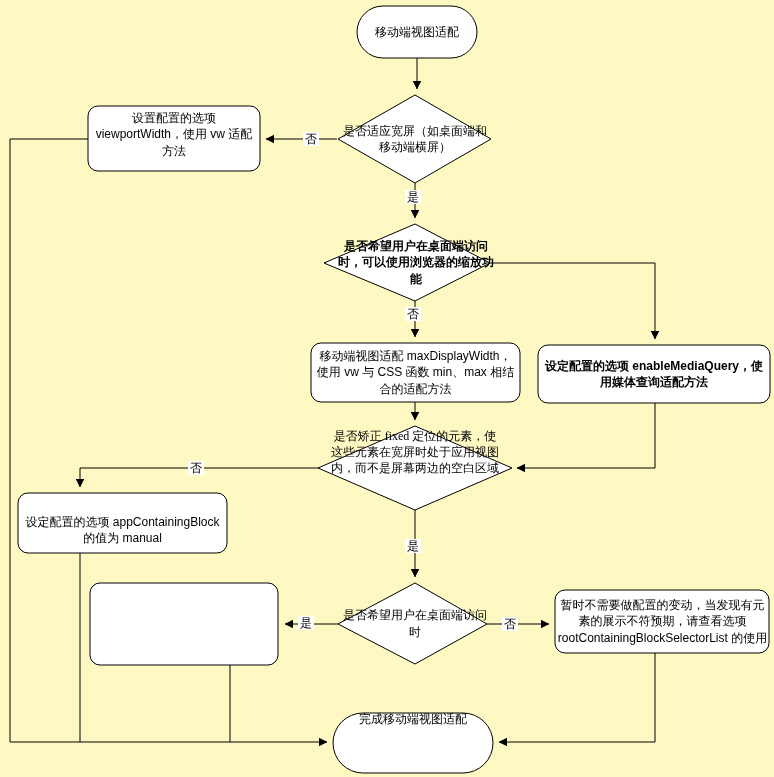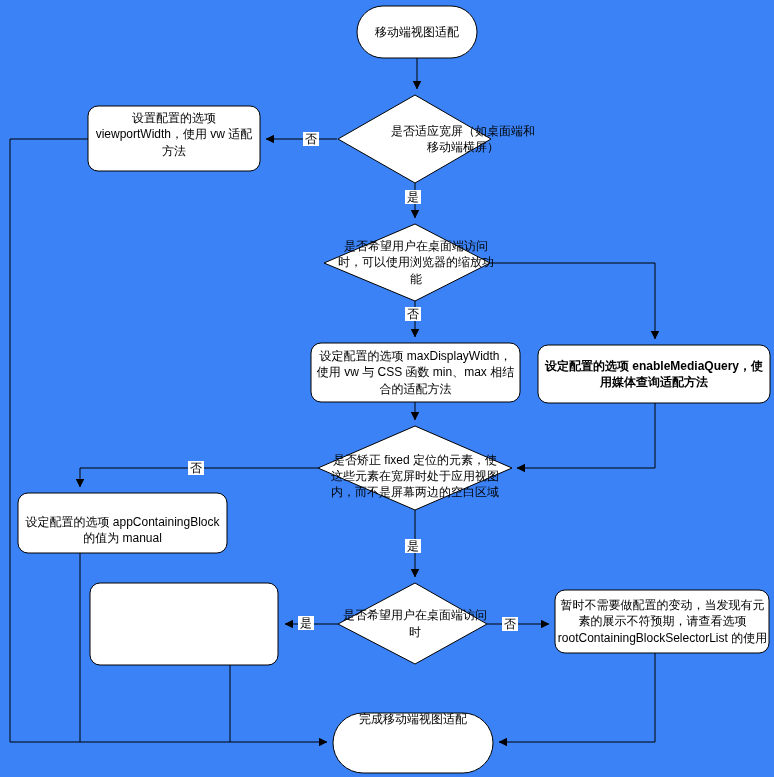--- a/index.html
+++ b/index.html
@@ -1,19 +1,19 @@
 <!DOCTYPE html>
 <html><head>
 <meta charset="utf-8">
 <style>
   html,body{margin:0;padding:0;background:#ffffff;}
   .canvas{
     position:relative;
     width:774px;height:777px;
-    background:#3b82f6;
+    background:#fef9c3;
     font-family:"Liberation Sans","DejaVu Sans",sans-serif;
     color:#000;
     overflow:hidden;
   }
   .canvas svg{position:absolute;left:0;top:0;}
   .node-label{
     position:absolute;
     display:flex;align-items:center;justify-content:center;
     text-align:center;
     font-size:12px;line-height:1.34;
@@ -71,31 +71,31 @@
       <rect x="18" y="493" width="209" height="60" rx="10" ry="10"></rect>
       <polygon points="415,583 487,624 415,664 338,624"></polygon>
       <rect x="90" y="583" width="188" height="82" rx="10" ry="10"></rect>
       <rect x="555" y="590" width="214" height="63" rx="10" ry="10"></rect>
       <rect x="333" y="713" width="160" height="60" rx="30" ry="30"></rect>
     </g>
   </svg>
 
   <div class="node-label" style="left:357px;top:6px;width:120px;height:52px;">移动端视图适配</div>
 
-  <div class="node-label" style="left:340px;top:95px;width:150px;height:88px;margin-left:48px;">是否适应宽屏（如桌面端和移动端横屏）</div>
+  <div class="node-label" style="left:340px;top:95px;width:150px;height:88px;">是否适应宽屏（如桌面端和移动端横屏）</div>
 
   <div class="node-label" style="left:93px;top:106px;width:162px;height:57px;">设置配置的选项 viewportWidth，使用 vw 适配方法</div>
 
-  <div class="node-label" style="left:337px;top:224px;width:158px;height:77px;">是否希望用户在桌面端访问时，可以使用浏览器的缩放功能</div>
+  <div class="node-label" style="left:337px;top:224px;width:158px;height:77px;font-weight:bold;">是否希望用户在桌面端访问时，可以使用浏览器的缩放功能</div>
 
-  <div class="node-label" style="left:314px;top:343px;width:203px;height:59px;">设定配置的选项 maxDisplayWidth，使用 vw 与 CSS 函数 min、max 相结合的适配方法</div>
+  <div class="node-label" style="left:314px;top:343px;width:203px;height:59px;">移动端视图适配 maxDisplayWidth，使用 vw 与 CSS 函数 min、max 相结合的适配方法</div>
 
   <div class="node-label" style="left:541px;top:345px;width:226px;height:58px;font-weight:bold;">设定配置的选项 enableMediaQuery，使用媒体查询适配方法</div>
 
-  <div class="node-label" style="left:331px;top:434px;width:168px;height:84px;">是否矫正 fixed 定位的元素，使这些元素在宽屏时处于应用视图内，而不是屏幕两边的空白区域</div>
+  <div class="node-label" style="left:331px;top:410px;width:168px;height:84px;font-family:Liberation Serif, serif;">是否矫正 fixed 定位的元素，使这些元素在宽屏时处于应用视图内，而不是屏幕两边的空白区域</div>
 
   <div class="node-label" style="left:21px;top:504px;width:203px;height:52px;">设定配置的选项 appContainingBlock 的值为 manual</div>
 
   <div class="node-label" style="left:340px;top:583px;width:150px;height:81px;">是否希望用户在桌面端访问时</div>
 
 
   <div class="node-label" style="left:557px;top:590px;width:211px;height:63px;">暂时不需要做配置的变动，当发现有元素的展示不符预期，请查看选项 rootContainingBlockSelectorList 的使用</div>
 
   <div class="node-label" style="left:333px;top:689px;width:160px;height:60px;">完成移动端视图适配</div>
 

